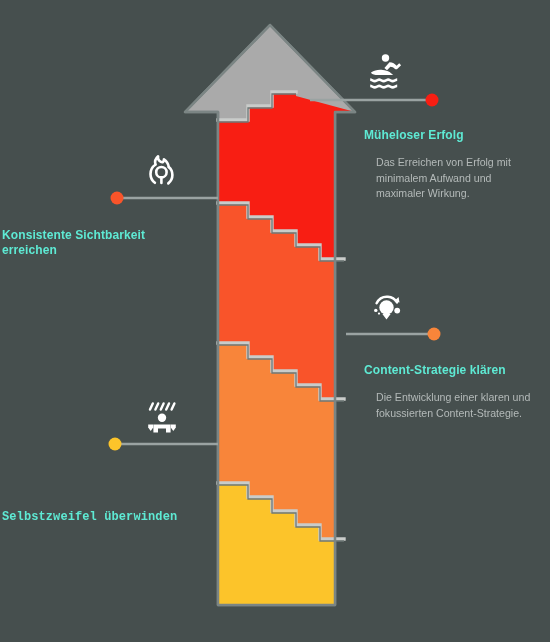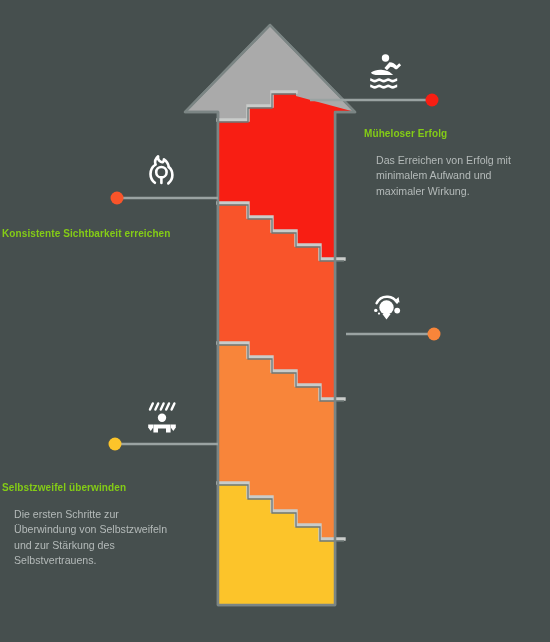--- a/index.html
+++ b/index.html
@@ -28,38 +28,38 @@
     height: 642px;
   }
   .text-block {
     position: absolute;
     width: 186px;
   }
   .tb-right { left: 364px; text-align: left; }
   .tb-left  { left: 2px;  text-align: left; }
 
   .step-title {
-    color: #84cc16;
-    font-size: 10px;
+    color: #5eead4;
+    font-size: 12px;
     font-weight: bold;
     line-height: 1.28;
     margin: 0 0 9px 0;
     letter-spacing: 0.1px;
   }
   .step-desc {
     color: #b4bab9;
     font-size: 10.6px;
     line-height: 1.45;
     margin: 12px;
   }
 
   .blk1 { top: 128px; }
   .blk2 { top: 228px; }
   .blk3 { top: 363px; }
-  .blk4 { top: 482px; }
+  .blk4 { top: 510px; font-family: Liberation Mono, monospace; }
 
   .icon-wrap {
     position: absolute;
     width: 44px;
     height: 44px;
   }
   .icon-wrap svg { display: block; width: 44px; height: 44px; }
 
   .ic1 { left: 366px; top: 48px; }
   .ic2 { left: 140px; top: 150px; }
@@ -188,19 +188,22 @@
 
   <div class="text-block tb-right blk1">
     <h3 class="step-title">Müheloser Erfolg</h3>
     <p class="step-desc">Das Erreichen von Erfolg mit minimalem Aufwand und maximaler Wirkung.</p>
   </div>
 
   <div class="text-block tb-left blk2">
     <h3 class="step-title">Konsistente Sichtbarkeit erreichen</h3>
   </div>
 
+  <div class="text-block tb-right blk3">
+    <h3 class="step-title">Content-Strategie klären</h3>
+    <p class="step-desc">Die Entwicklung einer klaren und fokussierten Content-Strategie.</p>
+  </div>
 
   <div class="text-block tb-left blk4">
     <h3 class="step-title">Selbstzweifel überwinden</h3>
-    <p class="step-desc">Die ersten Schritte zur Überwindung von Selbstzweifeln und zur Stärkung des Selbstvertrauens.</p>
   </div>
 
 </div>
 
 </body></html>

